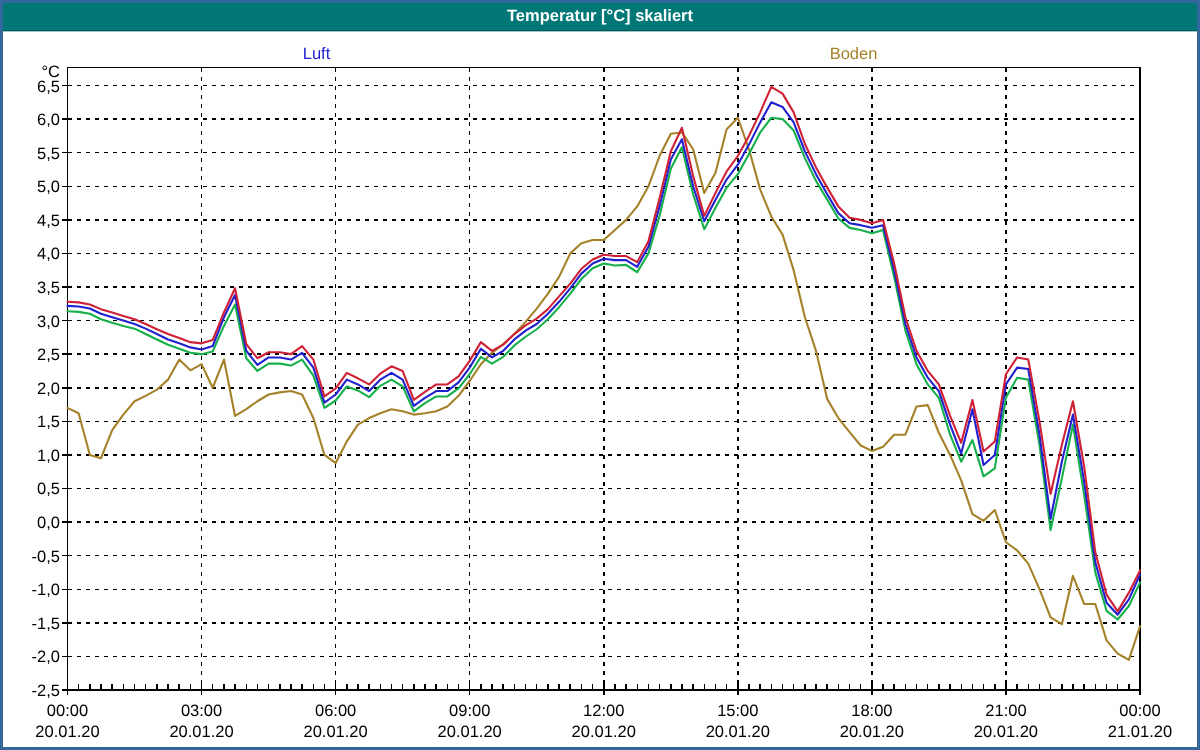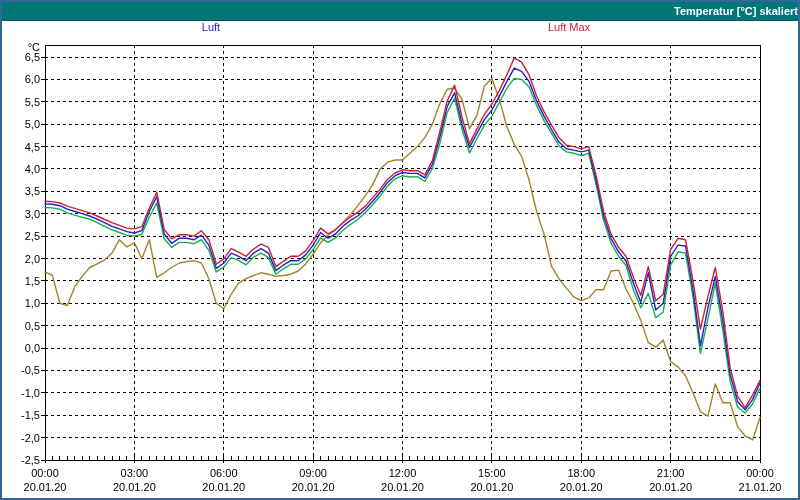--- a/index.html
+++ b/index.html
@@ -1,45 +1,45 @@
 <!DOCTYPE html>
 <html><head>
 <meta charset="utf-8">
 <style>
   html,body{margin:0;padding:0;background:#d4d0c8;font-family:"Liberation Sans",sans-serif;}
   .window{
     width:800px;height:500px;box-sizing:border-box;margin:0;
     border:2px solid #336699;background:#ffffff;position:relative;overflow:hidden;
   }
   .titlebar{
-    height:18px;line-height:18px;text-align:right;
+    height:18px;line-height:18px;text-align:center;
     color:#ffffff;font-size:11px;font-weight:bold;
     background:#007777;border-bottom:1px solid #005858;
   }
   .legend-row{
-    height:21px;display:flex;align-items:flex-start;
+    height:21px;display:flex;align-items:flex-end;
     padding:0 50px 0 30px;background:#ffffff;
   }
   .legend-item{
     flex:1;text-align:center;font-size:11px;font-weight:normal;cursor:default;
   }
   .chart-area{position:absolute;left:0;top:40px;width:796px;height:456px;background:#ffffff;}
   svg{display:block;font-family:"Liberation Sans",sans-serif;}
   svg text{fill:#000000;font-size:11px;}
 </style>
 </head>
 <body>
 
 <div class="window" style="border-color: rgb(51, 102, 153);">
   <div class="titlebar" style="background: rgb(0, 119, 119); color: rgb(255, 255, 255);">
     <span>Temperatur [°C] skaliert</span>
   </div>
   <div class="legend-row">
     <span class="legend-item" style="color: rgb(33, 33, 207);">Luft</span>
-    <span class="legend-item" style="color: rgb(207, 33, 53);">Luft Max</span>
+    <span class="legend-item" style="color: rgb(165, 130, 42);">Boden</span>
   </div>
   <div class="chart-area">
     <svg width="796" height="456" viewBox="0 0 796 456">
         <g stroke="#000000" stroke-width="1" stroke-dasharray="3 3" shape-rendering="crispEdges">
           <line x1="43" y1="15" x2="758" y2="15"></line>
           <line x1="43" y1="37.388888888888886" x2="758" y2="37.388888888888886"></line>
           <line x1="43" y1="59.77777777777778" x2="758" y2="59.77777777777778"></line>
           <line x1="43" y1="82.16666666666667" x2="758" y2="82.16666666666667"></line>
           <line x1="43" y1="104.55555555555556" x2="758" y2="104.55555555555556"></line>
           <line x1="43" y1="126.94444444444444" x2="758" y2="126.94444444444444"></line>

